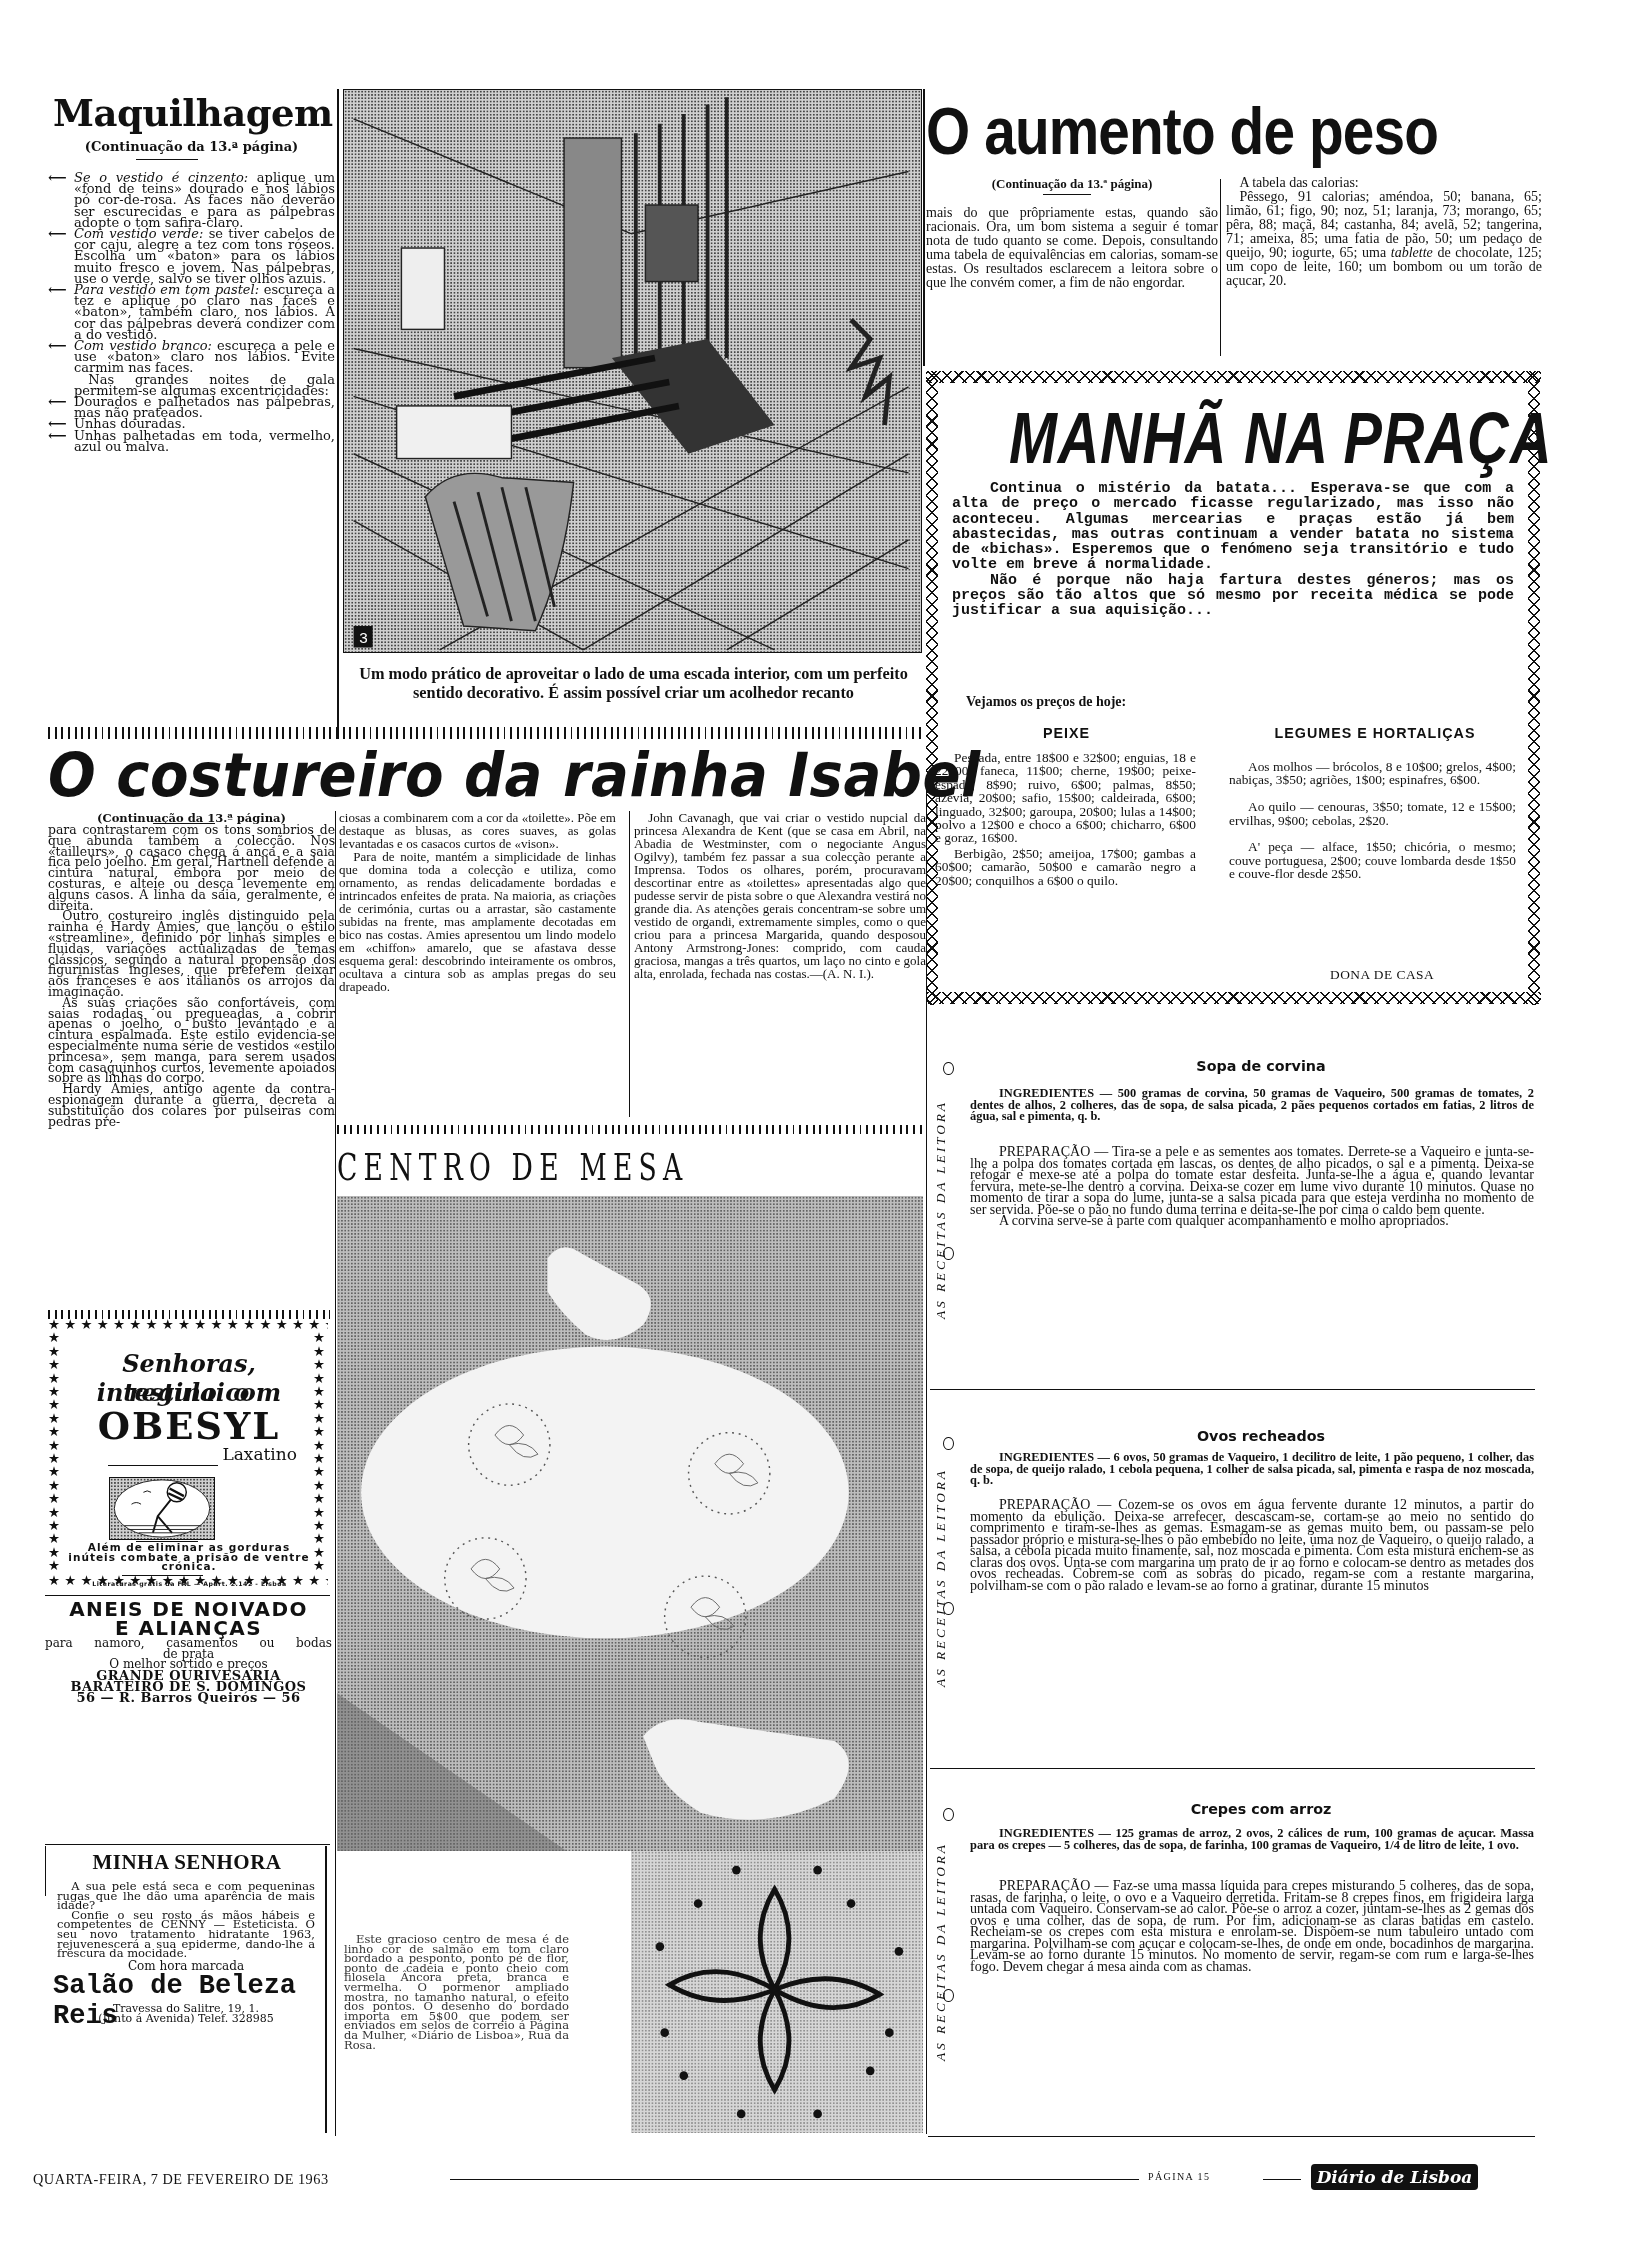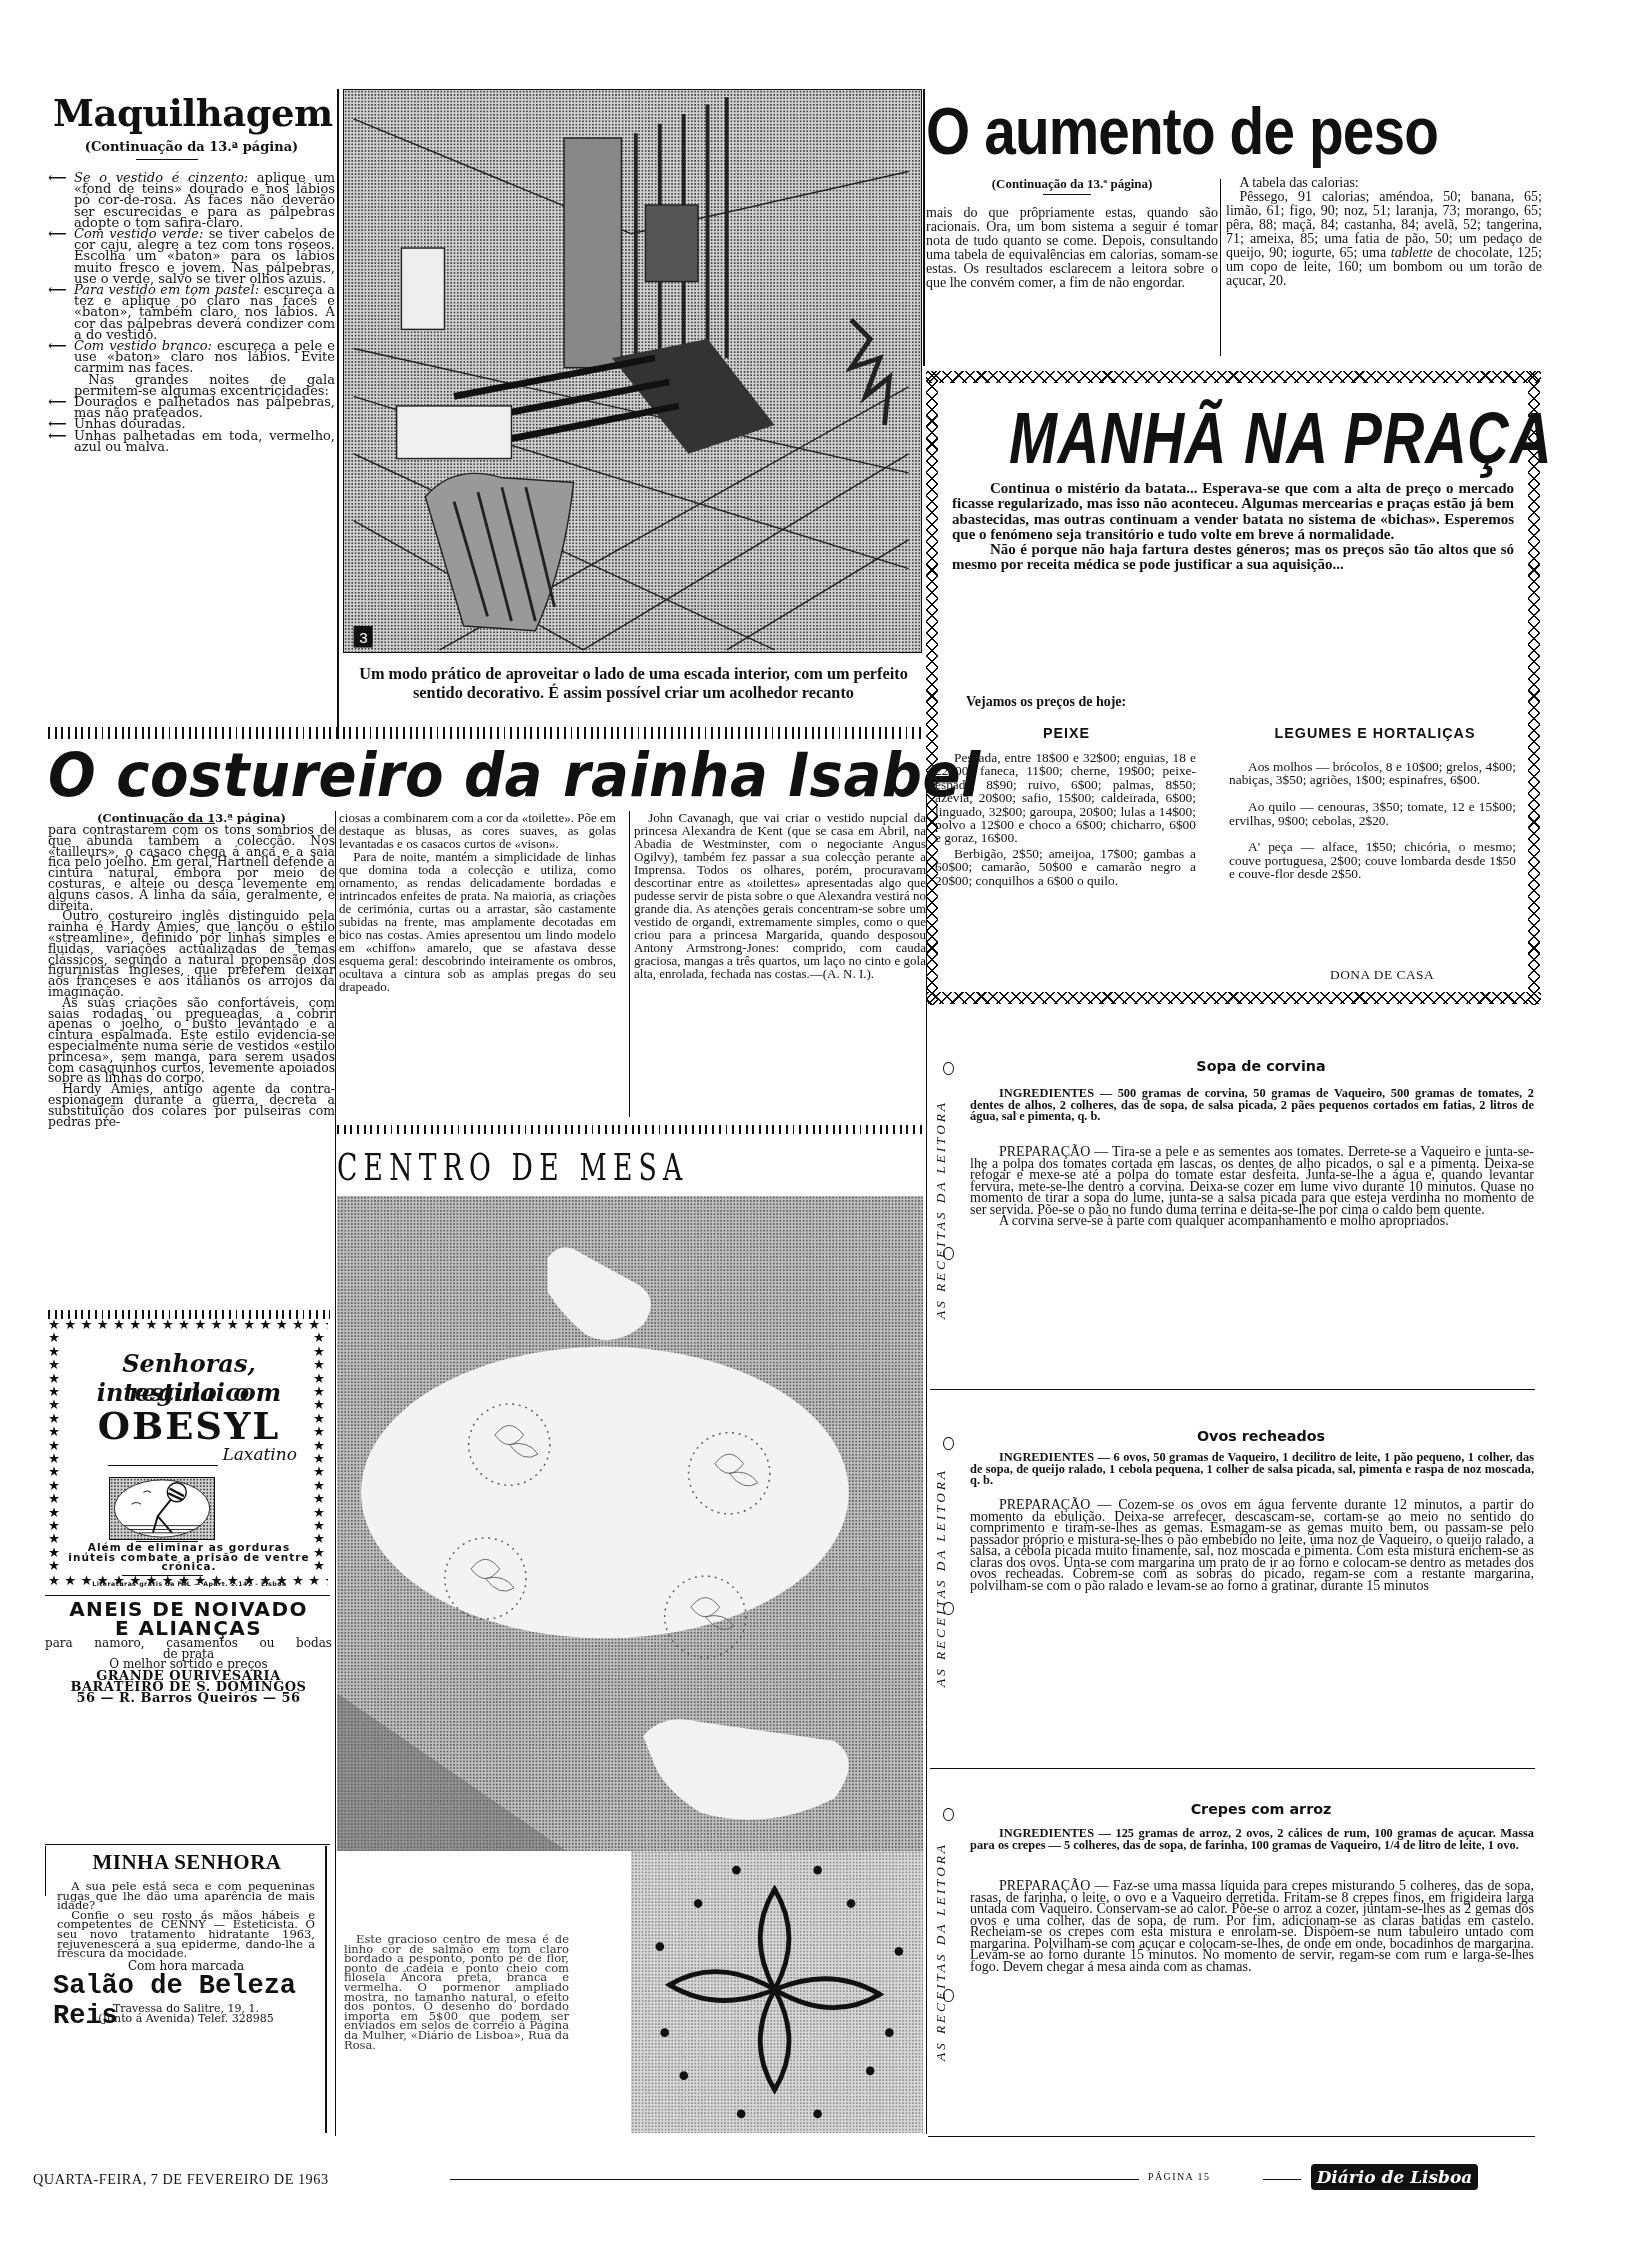--- a/index.html
+++ b/index.html
@@ -49,21 +49,21 @@
   #interior-caption { left: 349px; top: 664px; width: 569px; font-family: "Liberation Serif", serif; font-weight: bold; font-size: 16.3px; line-height: 19px; text-align: center; }
 
   
   #peso-title { left: 926px; top: 93px; width: 617px; font-family: "Liberation Sans", sans-serif; font-weight: 900; font-size: 66px; letter-spacing: -1px; transform: scaleX(0.86); transform-origin: left; white-space: nowrap; }
   #peso-cont { left: 926px; top: 176px; width: 292px; font-size: 13px; font-family: "Liberation Serif", serif; }
   #peso-col1 { left: 926px; top: 206px; width: 292px; font-family: "Liberation Serif", serif; font-size: 14px; line-height: 14px; }
   #peso-col2 { left: 1226px; top: 176px; width: 316px; font-family: "Liberation Serif", serif; font-size: 14px; line-height: 14px; }
   #peso-col2 .indent { text-indent: 13.4px; }
   #praca-title { left: 952px; top: 397px; width: 569px; font-family: "Liberation Sans", sans-serif; font-weight: 900; font-style: italic; font-size: 72px; text-align: center; letter-spacing: 1px; transform: scaleX(0.8); transform-origin: center; white-space: nowrap; }
   #praca-body { left: 952px; top: 481px; width: 562px; font-family: "Liberation Serif", serif; font-weight: bold; font-size: 15px; line-height: 15.3px; }
-  #praca-body p { text-indent: 38px; }
+  #praca-body p { text-indent: 38px; font-family: Liberation Mono, monospace; }
   #praca-intro { left: 966px; top: 694px; font-family: "Liberation Serif", serif; font-size: 14px; font-weight: bold; }
   .sec-head { position: absolute; font-family: "Liberation Sans", sans-serif; font-weight: bold; font-size: 14.3px; letter-spacing: 1px; }
   #peixe-head { left: 971px; top: 725px; width: 191px; text-align: center; }
   #legumes-head { left: 1234px; top: 725px; width: 282px; text-align: center; }
   #peixe-body { left: 935px; top: 751px; width: 261px; font-family: "Liberation Serif", serif; font-size: 13.4px; line-height: 13.4px; }
   #legumes-body { left: 1229px; top: 760px; width: 287px; font-family: "Liberation Serif", serif; font-size: 13.4px; line-height: 13.4px; }
   #peixe-body p, #legumes-body p { text-indent: 19px; margin-bottom: 1.9px; }
   #legumes-body p { margin-bottom: 13.4px; }
   #praca-sign { left: 1330px; top: 967px; font-family: "Liberation Serif", serif; font-size: 13.4px; letter-spacing: 0.5px; }
 
@@ -75,21 +75,21 @@
   #cost-col2 { left: 339px; top: 811px; width: 277px; font-family: "Liberation Serif", serif; font-size: 13px; line-height: 13px; }
   #cost-col3 { left: 634px; top: 811px; width: 292px; font-family: "Liberation Serif", serif; font-size: 13px; line-height: 13px; }
   #cost-col2 p, #cost-col3 p { text-indent: 14.3px; }
 
   
   #obesyl-ad { left: 48px; top: 1318px; width: 280px; height: 270px; }
   .star-row { position: absolute; font-size: 13.4px; line-height: 13.4px; white-space: nowrap; overflow: hidden; color: #111; }
   #obesyl-script1 { left: 72px; top: 1349px; width: 234px; text-align: center; font-family: "DejaVu Serif", serif; font-style: italic; font-weight: bold; font-size: 24px; }
   #obesyl-script2 { left: 72px; top: 1378px; width: 234px; text-align: center; font-family: "DejaVu Serif", serif; font-style: italic; font-weight: bold; font-size: 24px; }
   #obesyl-brand { left: 67px; top: 1404px; width: 244px; text-align: center; font-family: "DejaVu Serif", serif; font-weight: 900; font-size: 37px; letter-spacing: 1.9px; }
-  #obesyl-sub { left: 182px; top: 1444px; width: 115px; text-align: right; font-family: "DejaVu Serif", serif; font-style: italic; font-size: 17px; }
+  #obesyl-sub { left: 182px; top: 1444px; width: 115px; text-align: right; font-family: "DejaVu Serif", serif; font-size: 17px; }
   #obesyl-illus { left: 109px; top: 1477px; width: 106px; height: 63px; border: 1px solid #111; }
   #obesyl-copy { left: 67px; top: 1543px; width: 244px; text-align: center; font-family: "DejaVu Sans", sans-serif; font-weight: bold; font-size: 10.5px; line-height: 9.6px; letter-spacing: 1px; }
   #obesyl-foot { left: 65px; top: 1580px; width: 249px; text-align: center; font-family: "DejaVu Sans", sans-serif; font-weight: bold; font-size: 6.2px; letter-spacing: 0.5px; }
 
   
   #aneis-ad { left: 45px; top: 1600px; width: 287px; text-align: center; }
   #aneis-ad .h { font-family: "DejaVu Sans", sans-serif; font-weight: bold; font-size: 20px; line-height: 19px; letter-spacing: 1.4px; }
   #aneis-ad .s { font-family: "DejaVu Serif", serif; font-size: 12px; line-height: 10.5px; }
   #aneis-ad .b { font-family: "DejaVu Serif", serif; font-weight: 900; font-size: 13px; line-height: 11px; letter-spacing: 0.5px; }
   #aneis-sub1 { text-align: justify; text-align-last: justify; }

